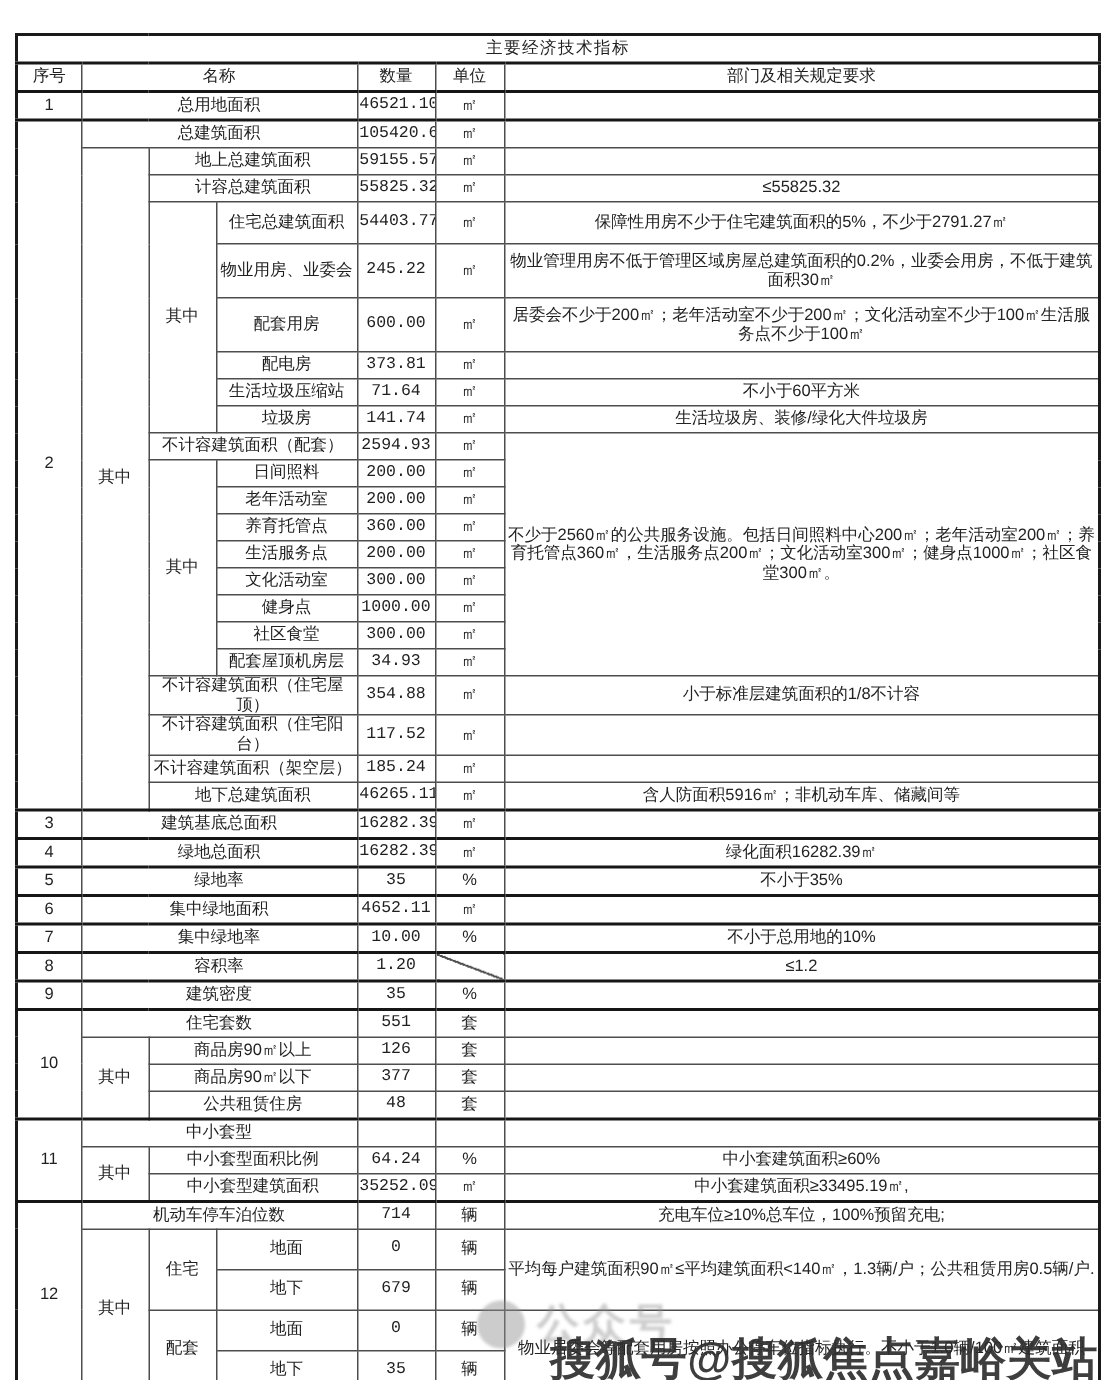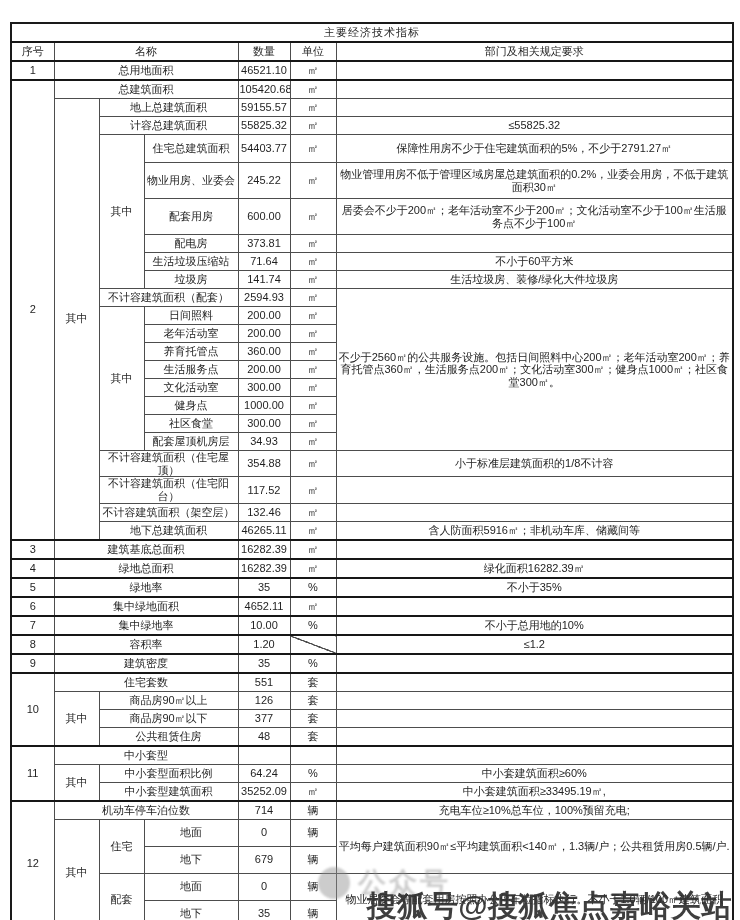--- a/index.html
+++ b/index.html
@@ -19,21 +19,21 @@
     padding:0 1px;height:17px;line-height:1.15;
     overflow:hidden;
   }
   tr.thick > td, tr.thick > th{border-top:2px solid #161616;}
   th.title{font-size:17px;font-weight:bold;height:20px;letter-spacing:1px;}
   th.hd{font-size:12.5px;font-weight:600;height:15px;margin-left:11px;}
   td.no{font-size:11.5px;}
   td.grp{font-size:11.5px;}
   td.nm{font-size:11px;margin-left:21px;}
   td.nmL{text-align:left;padding-left:26px;margin-left:44px;}
-  td.qty{font-size:11px;}
+  td.qty{font-size:11px;font-family:Liberation Mono, monospace;}
   td.unit{font-size:11px;}
   td.rk,td.rkn,td.rkl{font-size:10.5px;color:#232323;}
   td.rkn{padding:1px 68px;line-height:1.35;}
   td.diag{
     background:linear-gradient(to top right,
       transparent calc(50% - 0.7px), #4d4d4d calc(50% - 0.7px),
       #4d4d4d calc(50% + 0.7px), transparent calc(50% + 0.7px));
   }
   tr.rh28{height:28px;} tr.rh36{height:36px;} tr.rh27{height:27px;}
   
@@ -192,21 +192,21 @@
           <td class="rk">小于标准层建筑面积的1/8不计容</td>
         </tr>
         <tr>
           <td colspan="2" class="nm">不计容建筑面积（住宅阳台）</td>
           <td class="qty">117.52</td>
           <td class="unit">㎡</td>
           <td class="rk"></td>
         </tr>
         <tr>
           <td colspan="2" class="nm">不计容建筑面积（架空层）</td>
-          <td class="qty">132.46</td>
+          <td class="qty">185.24</td>
           <td class="unit">㎡</td>
           <td class="rk"></td>
         </tr>
         <tr>
           <td colspan="2" class="nm">地下总建筑面积</td>
           <td class="qty">46265.11</td>
           <td class="unit">㎡</td>
           <td class="rk">含人防面积5916㎡；非机动车库、储藏间等</td>
         </tr>
         <tr class="thick">

